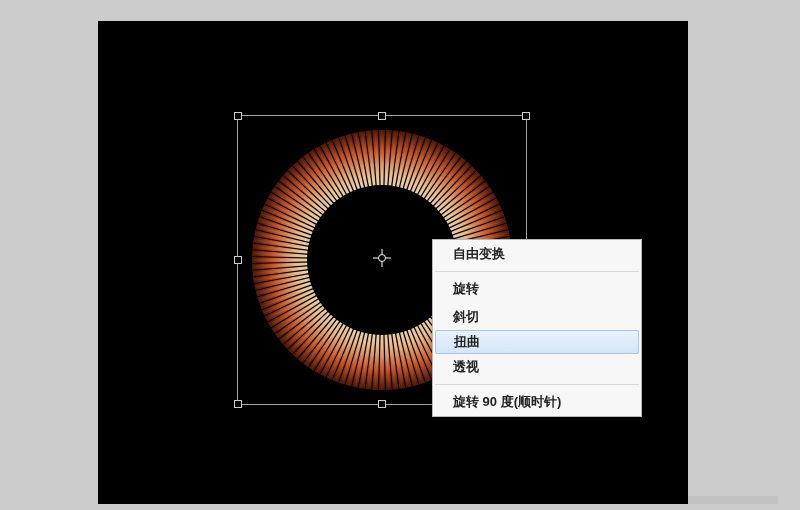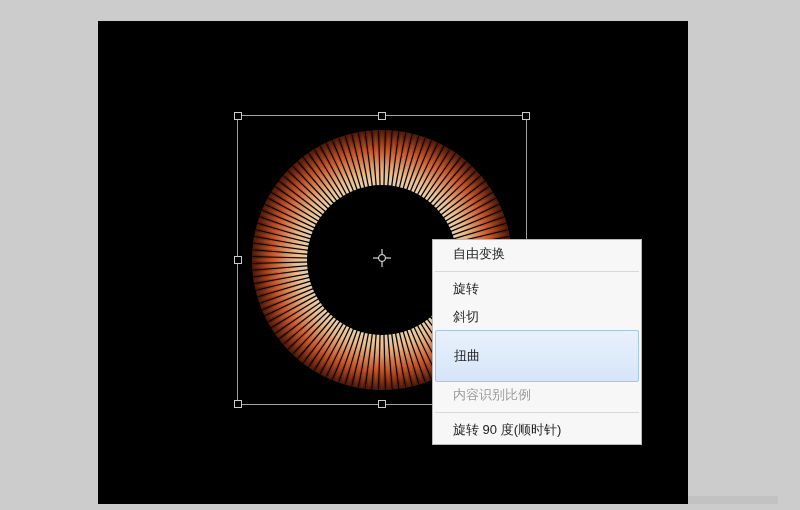--- a/index.html
+++ b/index.html
@@ -73,29 +73,30 @@
       width: 210px;
       background: #f7f7f7;
       border: 1px solid #b8b8b8;
       box-shadow: 2px 2px 4px rgba(0,0,0,0.3);
       font-size: 13px;
       color: #222;
     }
     .menu-item {
       padding: 5px 20px;
       white-space: nowrap;
+      font-weight: bold;
     }
     .menu-item.disabled {
       color: #9a9a9a;
     }
     .menu-item.highlighted {
       background: linear-gradient(#e8f1fb, #d5e5f8);
       border: 1px solid #a6c6e7;
       margin: -1px 2px;
-      padding: 16px 18px;
+      padding: 2px 18px;
       border-radius: 2px;
     }
     .menu-sep {
       height: 1px;
       background: #d8d8d8;
       margin: 3px 2px;
     }
     .canvas-shadow {
       position: absolute;
       left: 688px;
@@ -267,18 +268,18 @@
     </svg>
   </div>
 </div>
 
 <div class="context-menu">
   <div class="menu-item">自由变换</div>
   <div class="menu-sep"></div>
   <div class="menu-item">旋转</div>
   <div class="menu-item">斜切</div>
   <div class="menu-item highlighted">扭曲</div>
-  <div class="menu-item disabled">内容识别比例</div>
+  <div class="menu-item">透视</div>
   <div class="menu-sep"></div>
   <div class="menu-item">旋转 90 度(顺时针)</div>
 </div>
 
 <div class="canvas-shadow"></div>
 
 </body></html>

